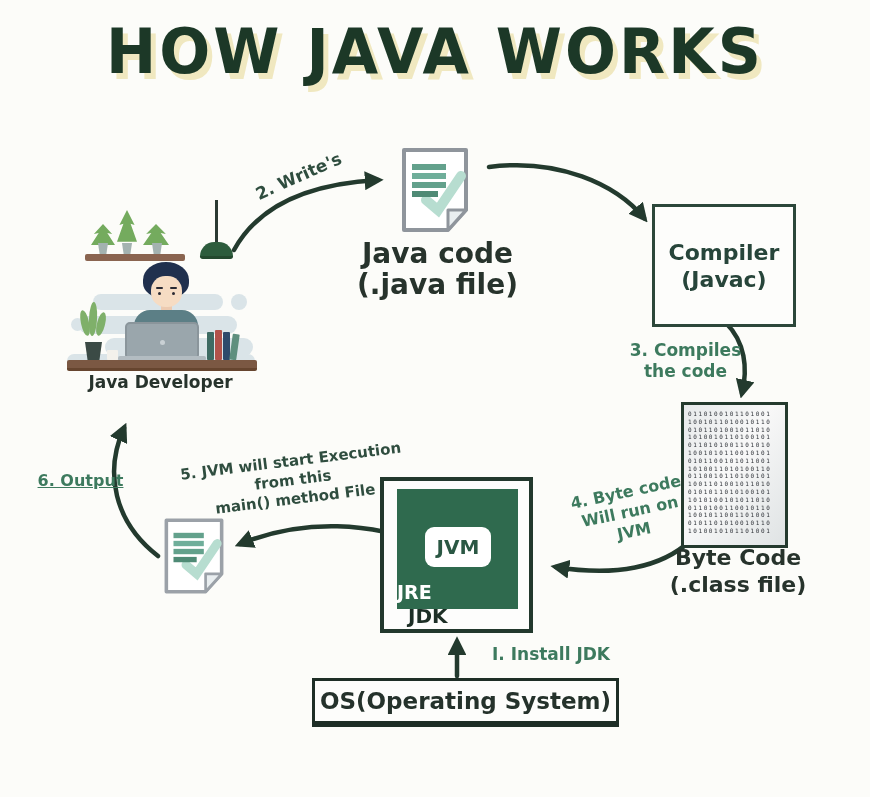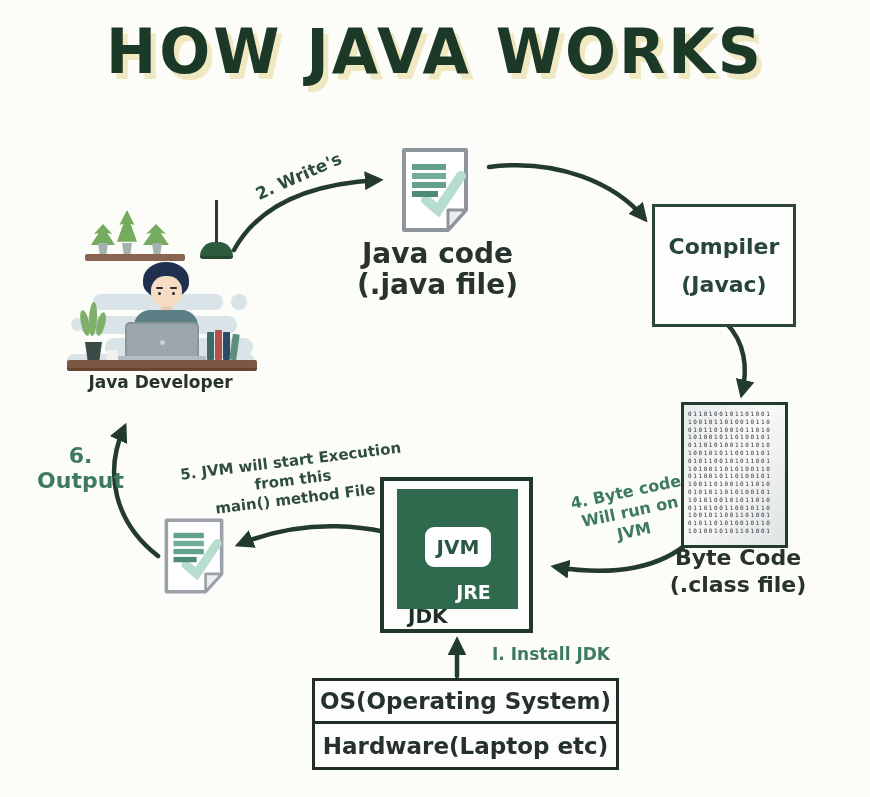--- a/index.html
+++ b/index.html
@@ -10,31 +10,31 @@
   
   .title{left:0;top:16px;width:870px;text-align:center;font-size:60px;font-weight:bold;
          letter-spacing:3px;color:#1c3827;text-shadow:5px 6px 0 #f0e8c0;transform:scaleY(1.04);}
   
   .nodelabel{font-weight:bold;color:#27332c;text-align:center;}
   .steplabel{font-weight:bold;text-align:center;}
   .green{color:#3d7a5e;}
   .darkgreen{color:#2f4d3f;}
   
   .compiler-box{left:652px;top:204px;width:138px;height:117px;border:3px solid #2c473a;background:#fdfdfb;
-                display:flex;align-items:center;justify-content:center;font-size:22px;line-height:38px;
+                display:flex;align-items:center;justify-content:center;font-size:22px;line-height:27px;
                 font-weight:bold;color:#27453a;text-align:center;}
   .bytecode-box{left:681px;top:402px;width:101px;height:140px;border:3px solid #243a2e;
                 background:linear-gradient(125deg,#e7eaeb 0%,#f8f8f8 45%,#dfe3e4 100%);overflow:hidden;}
   .binary{white-space:pre;font-family:"DejaVu Sans Mono",monospace;font-size:6px;line-height:7.8px;
           letter-spacing:1.6px;color:#30343a;padding:5px 4px;}
   .jdk-box{left:380px;top:477px;width:153px;height:156px;border:4px solid #22382d;background:#fdfdfc;box-sizing:border-box;}
   .jre-box{left:13px;top:8px;width:121px;height:120px;background:#2f6a4e;}
   .jvm-box{left:28px;top:38px;width:66px;height:40px;background:#ffffff;border-radius:9px;
            display:flex;align-items:center;justify-content:center;font-size:20px;font-weight:bold;color:#2a5743;}
-  .jre-label{left:0;bottom:6px;width:100%;text-align:center;color:#ffffff;font-size:19px;font-weight:bold;padding-left:16px;}
+  .jre-label{left:0;bottom:6px;width:100%;text-align:left;color:#ffffff;font-size:19px;font-weight:bold;}
   .jdk-label{left:24px;bottom:1px;font-size:20px;font-weight:bold;color:#1d2f26;}
   .stack{left:312px;top:678px;width:301px;border:3px solid #1e2e26;background:#fdfdfb;}
   .stack-row{display:flex;align-items:center;justify-content:center;font-size:23px;font-weight:bold;color:#25322b;}
   .stack-row.os{height:40px;border-bottom:3px solid #1e2e26;}
   .stack-row.hw{height:43px;}
   
   .dev-scene{left:55px;top:198px;width:212px;height:178px;}
   .dev-scene .abs{position:absolute;}
   .blob{background:#dae4e8;border-radius:12px;}
   .shelf{left:30px;top:56px;width:100px;height:7px;background:#8a6450;border-radius:2px;}
@@ -54,21 +54,21 @@
   .desk{left:12px;top:162px;width:190px;height:11px;background:#7b5843;border-bottom:3px solid #66452f;border-radius:2px;box-sizing:border-box;}
   .leaf{background:#7fb06a;border-radius:50%/46%;}
   .pot2{left:30px;top:144px;width:17px;height:18px;background:#3b4a45;clip-path:polygon(0 0,100% 0,85% 100%,15% 100%);}
   .mug{left:52px;top:152px;width:11px;height:10px;background:#f3f1eb;border-radius:1px;}
   .book{width:7px;border-radius:1px;}
   
   .step-writes{left:246px;top:166px;width:105px;font-size:17px;transform:rotate(-24deg);}
   .step-compiles{left:628px;top:340px;width:115px;font-size:17px;line-height:21px;}
   .step-run{left:566px;top:482px;width:128px;font-size:16px;line-height:20px;transform:rotate(-12deg);}
   .step-exec{left:168px;top:452px;width:250px;font-size:15px;line-height:19px;transform:rotate(-7deg);}
-  .step-output{left:33px;top:443px;width:95px;font-size:22px;}
+  .step-output{left:33px;top:471px;width:95px;font-size:16px;text-decoration:underline;}
   .step-install{left:492px;top:644px;width:150px;font-size:17px;text-align:left;}
   .lbl-developer{left:38px;top:372px;width:245px;font-size:17px;}
   .lbl-javacode{left:345px;top:238px;width:185px;font-size:28px;line-height:31px;}
   .lbl-bytecode{left:652px;top:544px;width:172px;font-size:22px;line-height:27px;}
   .lbl-mainfile{left:22px;top:583px;width:330px;font-size:22px;}
   svg.arrows{left:0;top:0;width:870px;height:797px;pointer-events:none;}
   .doc-icon{pointer-events:none;}
 </style>
 </head>
 <body>
@@ -149,20 +149,22 @@
     <rect x="14" y="18" width="34" height="6" fill="#63a18c"></rect>
     <rect x="14" y="27" width="34" height="6" fill="#6fae9a"></rect>
     <rect x="14" y="36" width="34" height="6" fill="#63a18c"></rect>
     <rect x="14" y="45" width="26" height="6" fill="#4f8a75"></rect>
   </svg>
   <div class="abs nodelabel lbl-javacode ml">Java code
 (.java file)</div>
 
   <div class="abs compiler-box ml">Compiler
 (Javac)</div>
+  <div class="abs steplabel green step-compiles ml">3. Compiles
+the code</div>
 
   <div class="abs bytecode-box">
     <div class="binary">0110100101101001
 1001011010010110
 0101101001011010
 1010010110100101
 0110101001101010
 1001010110010101
 0101100101011001
 1010011010100110
@@ -201,16 +203,15 @@
     <rect x="14" y="36" width="34" height="6" fill="#63a18c"></rect>
     <rect x="14" y="45" width="26" height="6" fill="#4f8a75"></rect>
   </svg>
   <div class="abs steplabel green step-output">6. Output</div>
 
   <div class="abs steplabel darkgreen step-writes">2. Write's</div>
 
   <div class="abs steplabel green step-install">I. Install JDK</div>
   <div class="abs stack">
     <div class="stack-row os">OS(Operating System)</div>
-    <div class="stack-row hw">Hardware(Laptop etc)</div>
   </div>
 
 </div>
 
 </body></html>

